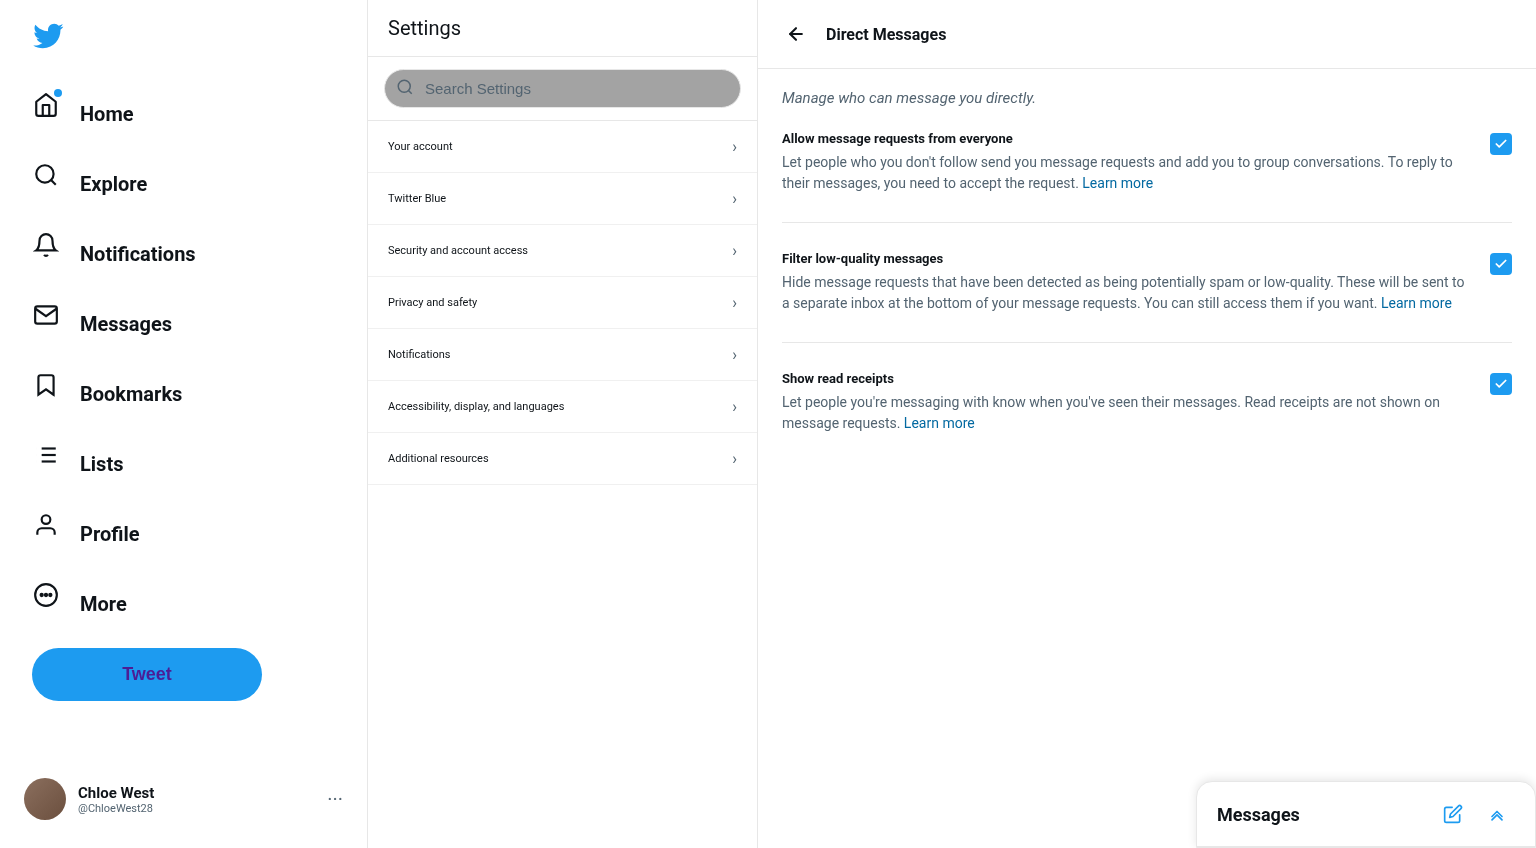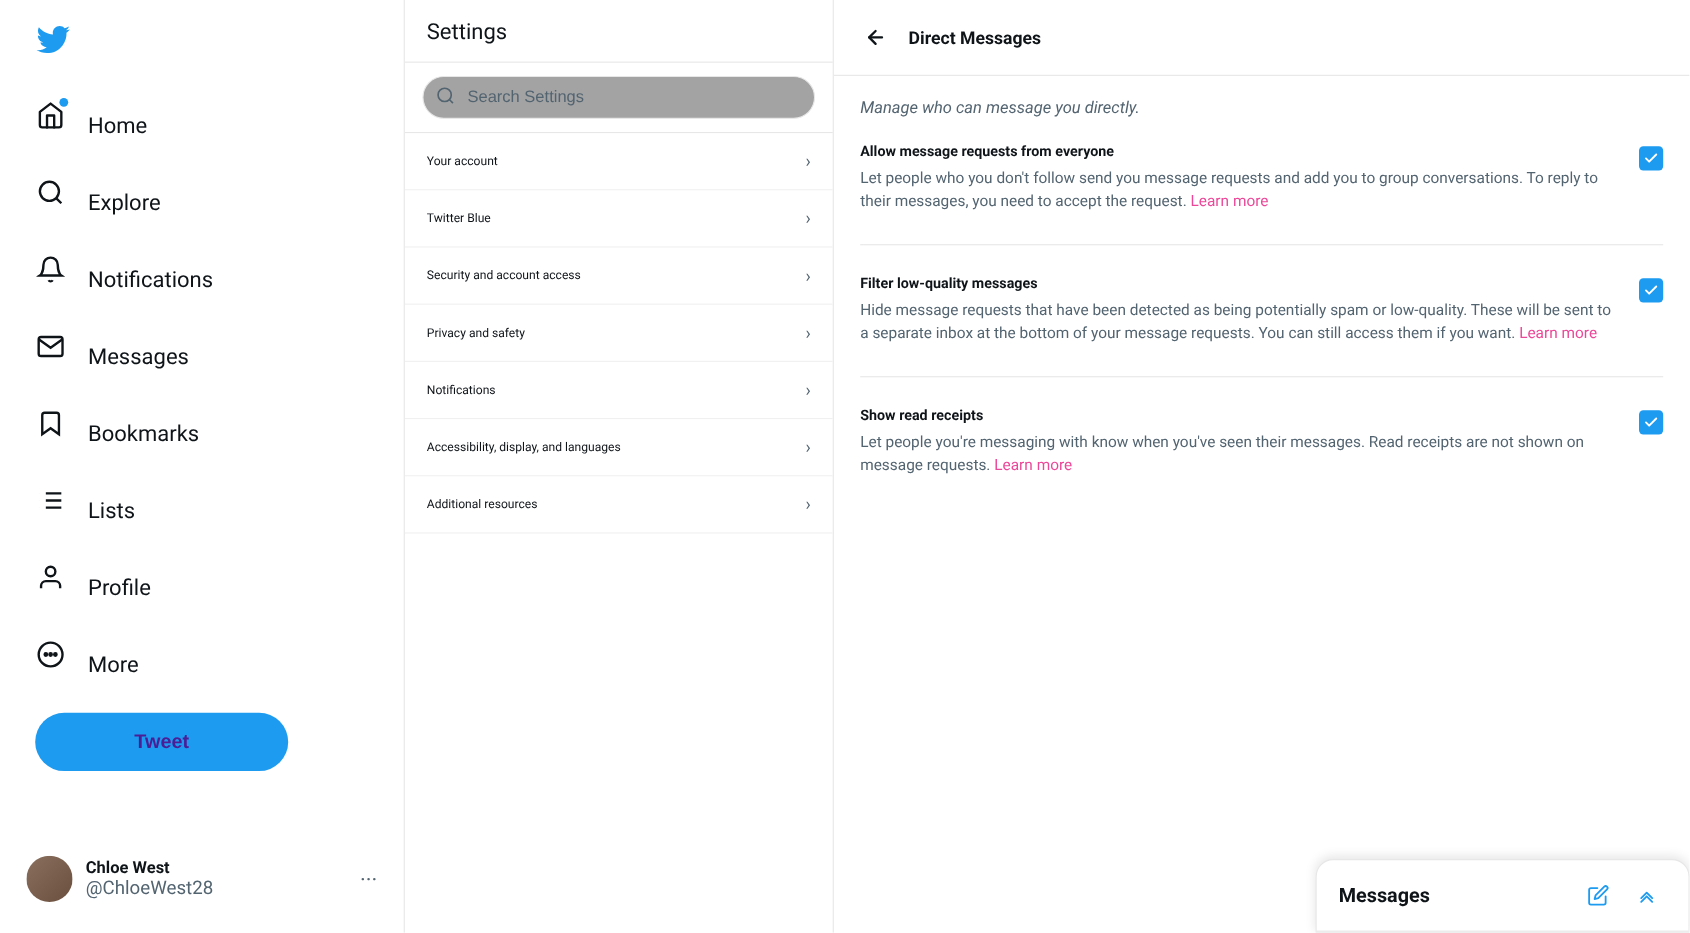--- a/index.html
+++ b/index.html
@@ -23,21 +23,21 @@
     .nav-item {
       display: flex;
       align-items: center;
       padding: 12px 16px;
       border-radius: 9999px;
       cursor: pointer;
       transition: background 0.2s;
       margin-bottom: 4px;
     }
     .nav-item .nav-icon { width: 28px; height: 28px; margin-right: 20px; display: flex; align-items: center; justify-content: center; position: relative; }
-    .nav-item .nav-label { font-size: 20px; font-weight: 400; color: #0f1419; margin-top: 18px; }
+    .nav-item .nav-label { font-size: 20px; font-weight: 700; color: #0f1419; margin-top: 18px; }
     .nav-dot {
       position: absolute;
       top: -2px;
       right: -2px;
       width: 8px;
       height: 8px;
       background: #1d9bf0;
       border-radius: 50%;
     }
     .tweet-btn {
@@ -77,21 +77,21 @@
       align-items: center;
       justify-content: center;
     }
     .avatar-img {
       width: 100%;
       height: 100%;
       background: linear-gradient(135deg, #8b6f5e 0%, #6b4f3e 100%);
     }
     .user-info { flex: 1; }
     .user-name { font-size: 15px; font-weight: 700; color: #0f1419; }
-    .user-handle { font-size: 17px; color: #536471; }
+    .user-handle { font-size: 11px; color: #536471; }
     .user-more { color: #536471; font-size: 20px; }
 
     
     .settings-panel {
       width: 390px;
       border-right: 1px solid #e7e7e7;
       display: flex;
       flex-direction: column;
       height: 100%;
     }
@@ -195,21 +195,21 @@
       font-size: 13px;
       font-weight: 700;
       color: #0f1419;
       margin-bottom: 6px;
     }
     .setting-desc {
       font-size: 14px;
       color: #536471;
       line-height: 1.5;
     }
-    .setting-desc a { color: #ec4899; text-decoration: none; }
+    .setting-desc a { color: #0369a1; text-decoration: none; }
     .checkbox-blue {
       width: 22px;
       height: 22px;
       background: #1d9bf0;
       border-radius: 4px;
       display: flex;
       align-items: center;
       justify-content: center;
       flex-shrink: 0;
       cursor: pointer;

